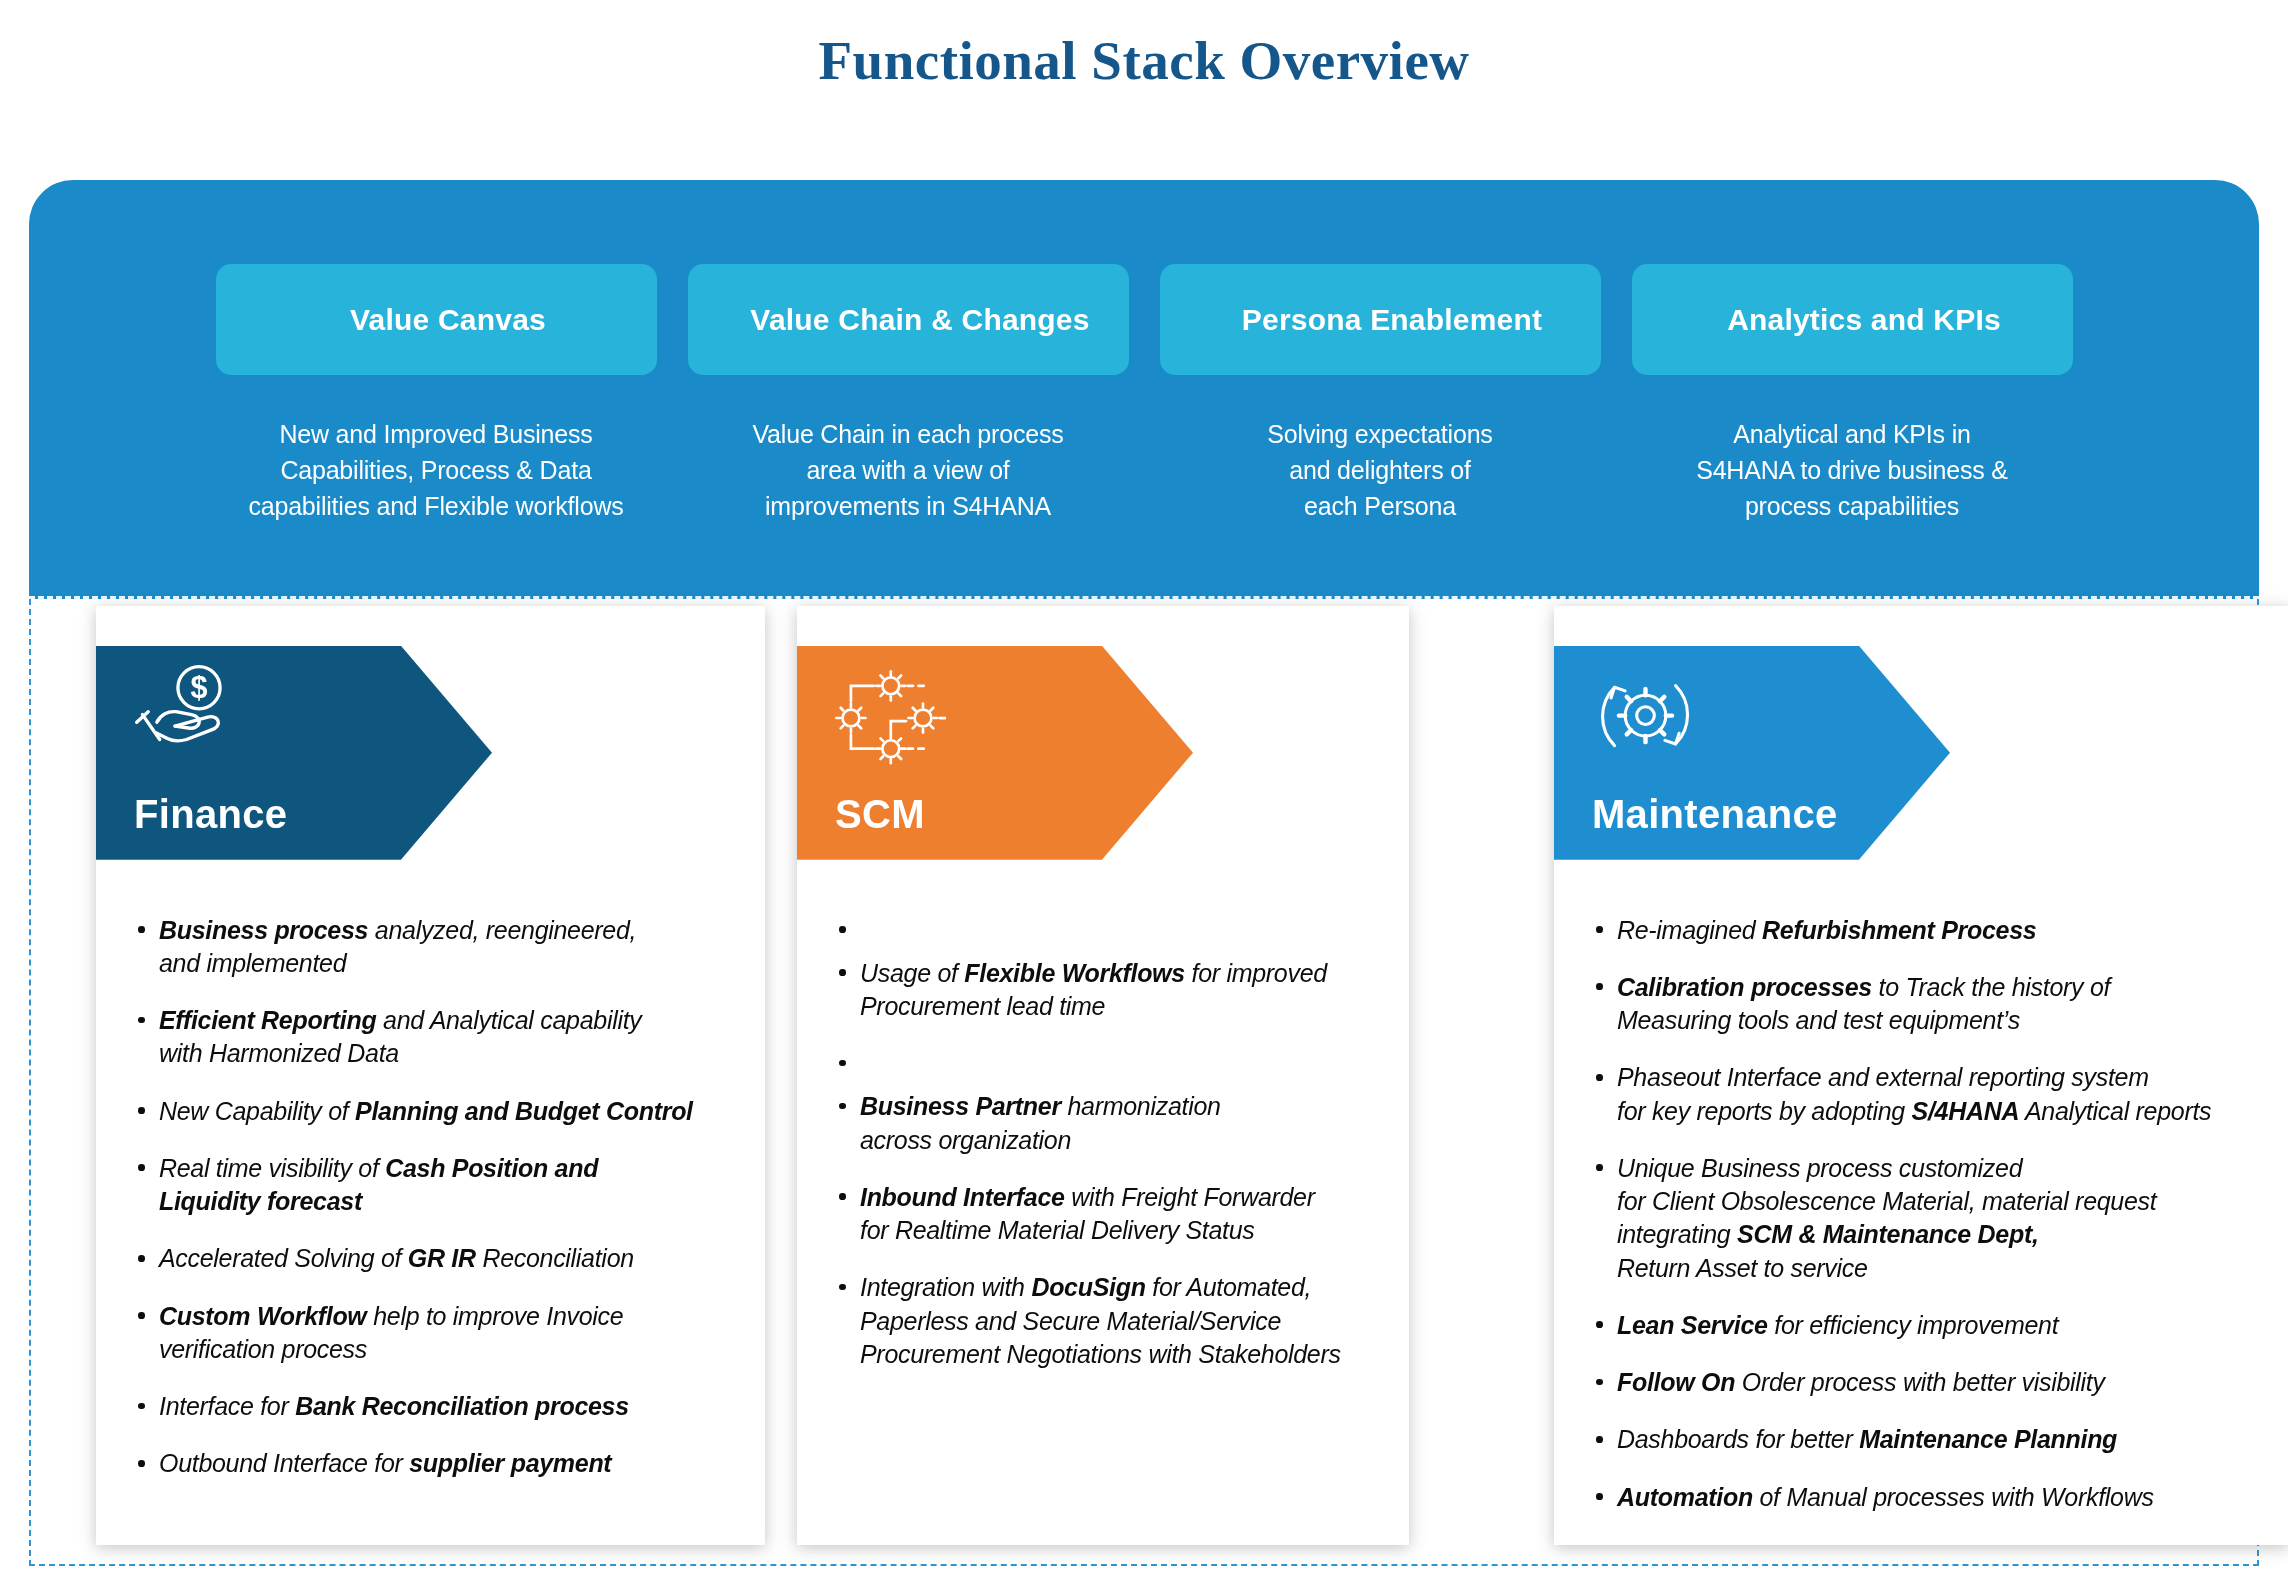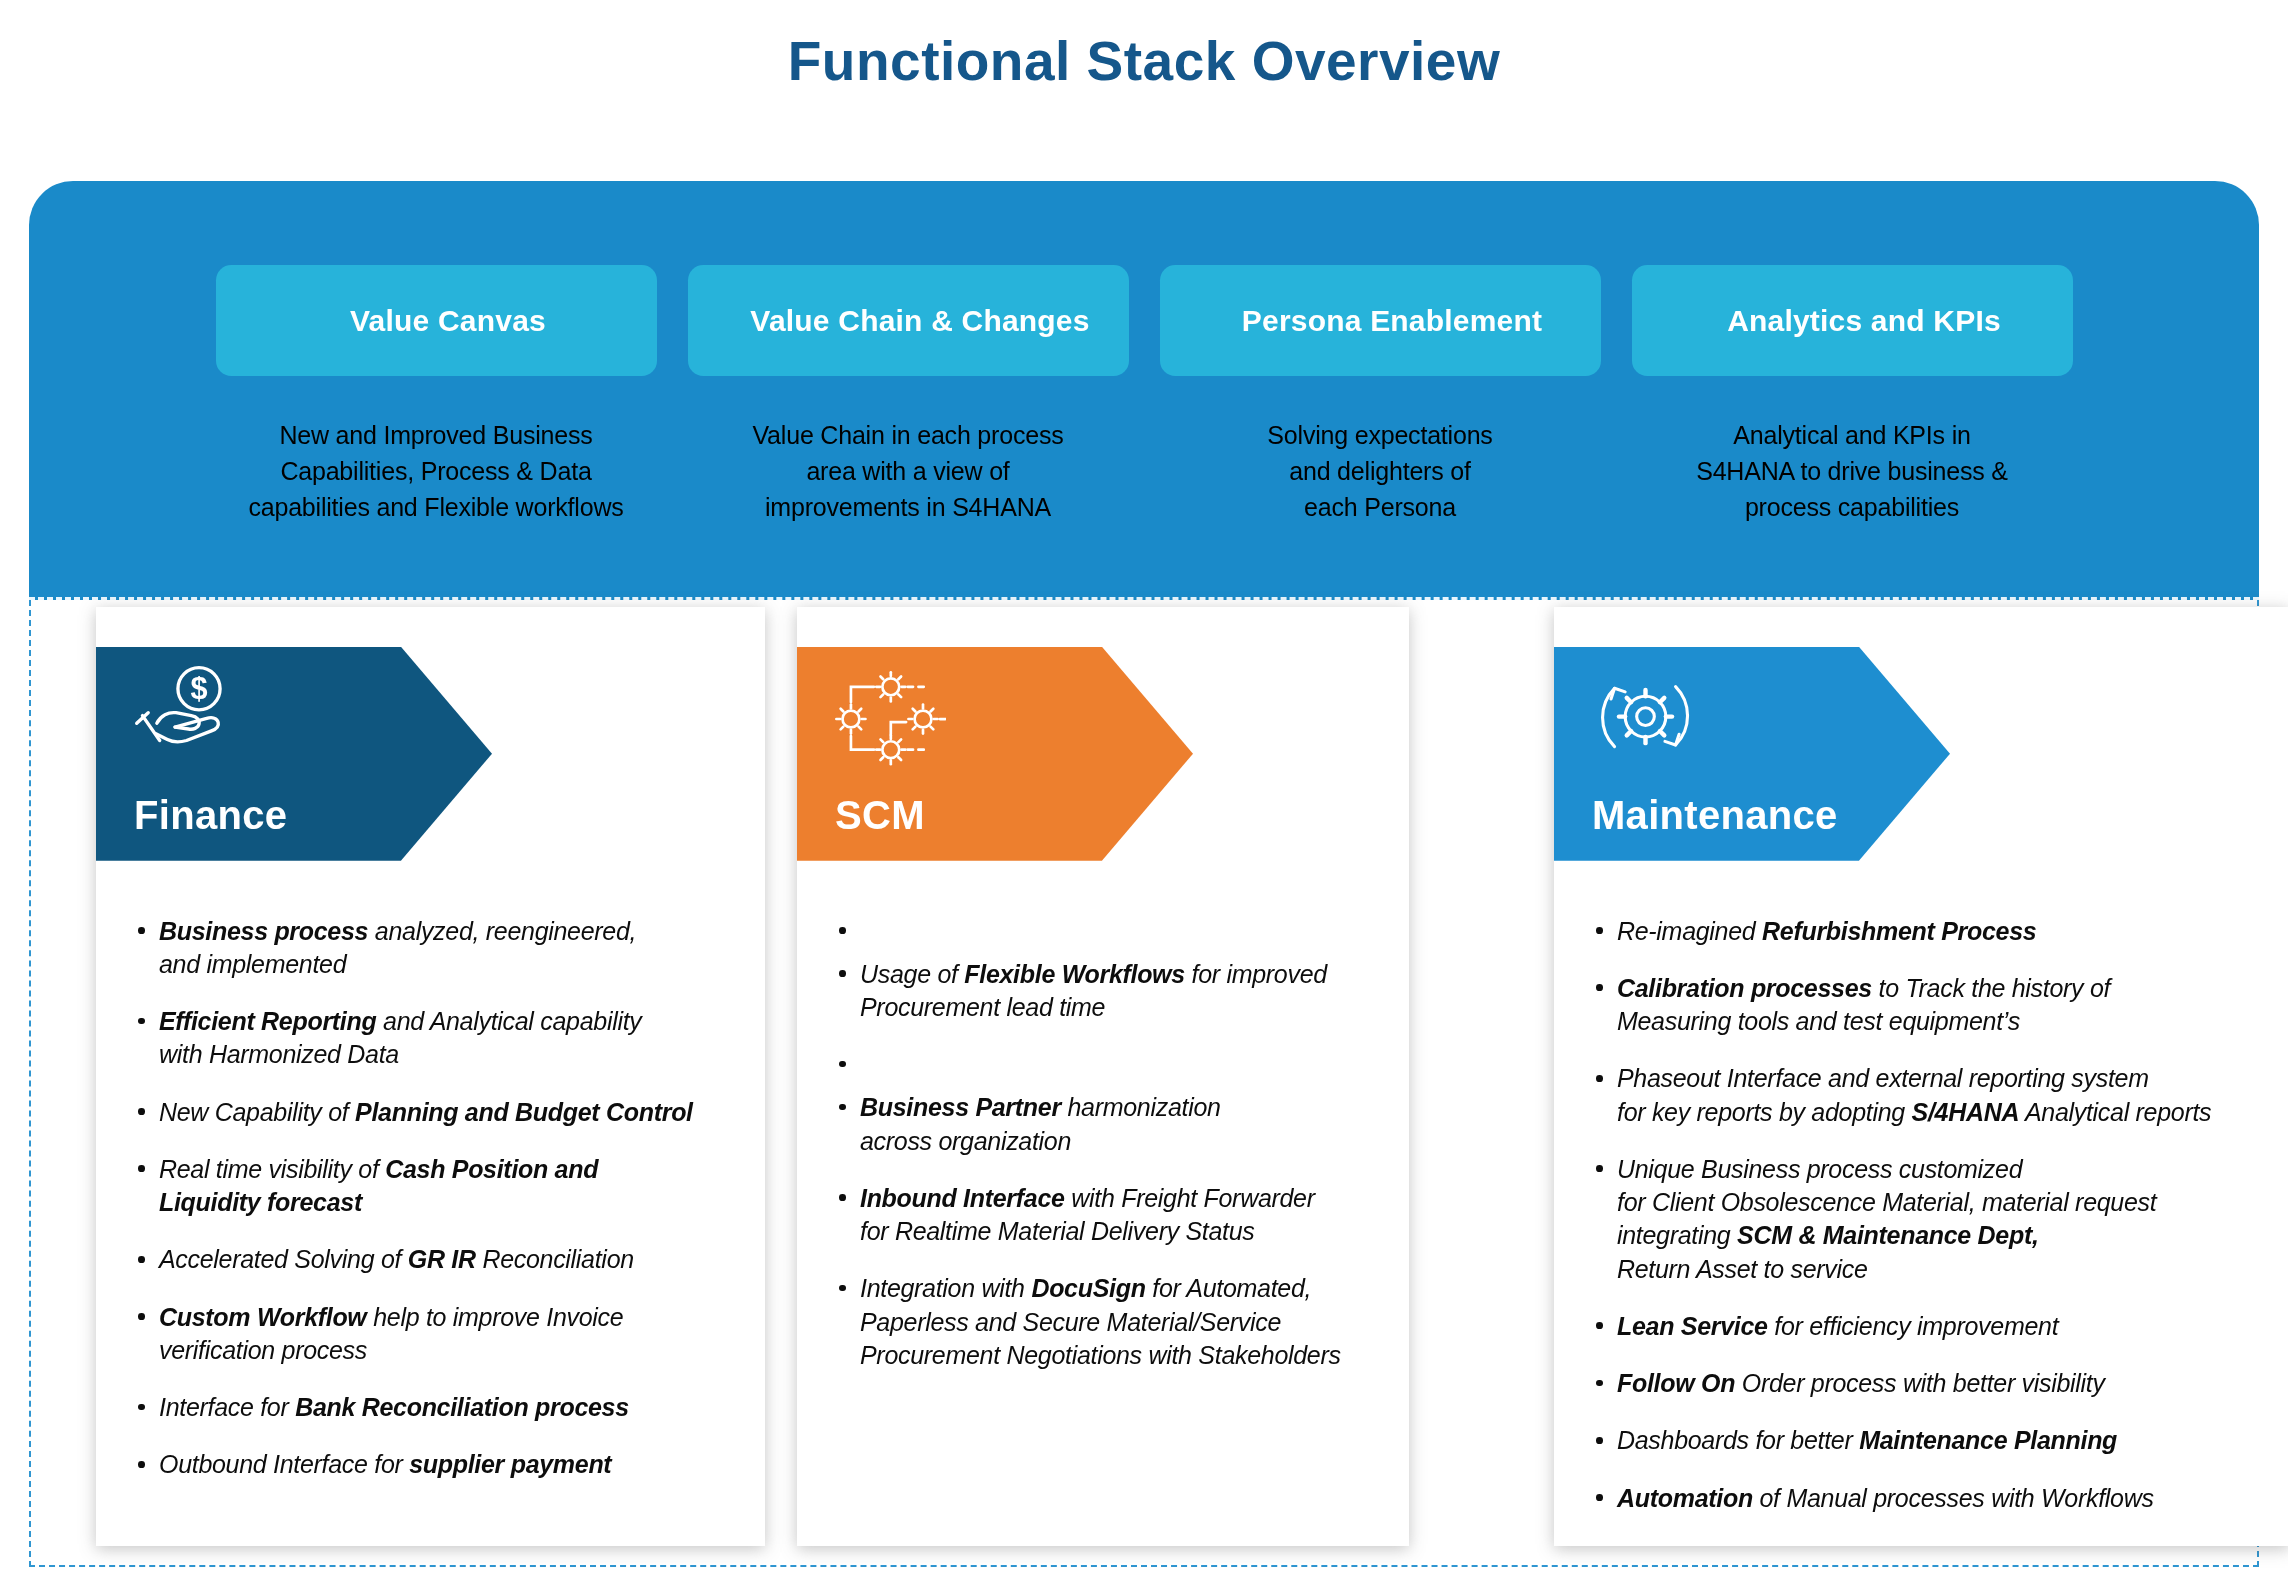--- a/index.html
+++ b/index.html
@@ -3,40 +3,40 @@
 <meta charset="utf-8">
 <style>
   html,body{margin:0;padding:0;background:#ffffff;}
   body{
     width:2288px;height:1589px;overflow:hidden;position:relative;
     font-family:"Liberation Sans",sans-serif;color:#0d0d0d;
   }
   
   .page-title{
     padding-top:29px;text-align:center;
-    font-size:55px;font-weight:700;color:#15578b;letter-spacing:0.5px;
+    font-size:55px;font-weight:700;color:#15578b;letter-spacing:0.5px;font-family:Liberation Serif, serif;
   }
   
   .band{
     margin:88px 29px 0 29px;height:419px;background:#1a8ac9;
     border-radius:44px 44px 0 0;box-sizing:border-box;
     border-bottom:3.8px dashed #e9f6fd;
     display:flex;flex-direction:column;align-items:center;
   }
   .pillars{display:flex;gap:55px;justify-content:center;margin-top:84px;}
   .pillar{width:417px;display:flex;flex-direction:column;align-items:center;}
   .pillar-button{
     width:417px;height:111px;background:#27b3da;border-radius:15.3px;
     display:flex;align-items:center;justify-content:center;
     color:#ffffff;font-size:30px;font-weight:700;letter-spacing:0.2px;
     border:none;
     padding-left:24px;
   }
   .pillar-desc{
-    margin-top:42px;color:#000000;font-size:25px;line-height:1.43;
+    margin-top:42px;color:#ffffff;font-size:25px;line-height:1.43;
     text-align:center;white-space:pre-line;letter-spacing:-0.2px;
   }
   
   .content{
     margin:0 29px;height:967px;position:relative;box-sizing:border-box;
     border-left:2.9px dashed #2f96d1;border-right:2.9px dashed #2f96d1;
     border-bottom:2.9px dashed #2f96d1;
   }
   .card{
     position:absolute;top:6.7px;height:939px;background:#ffffff;

